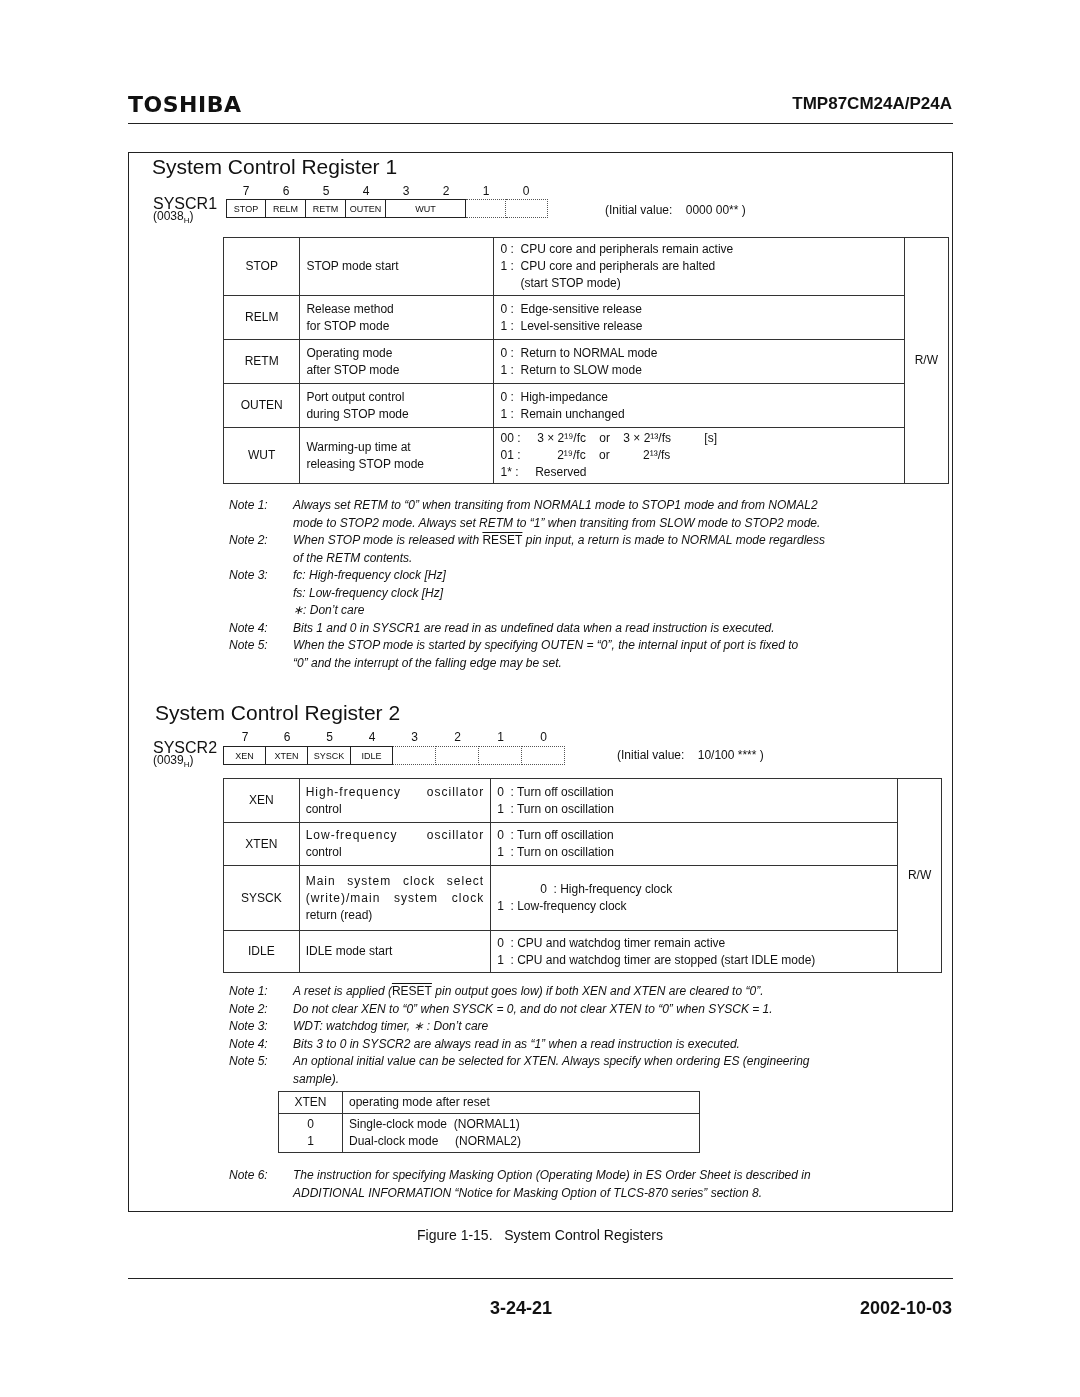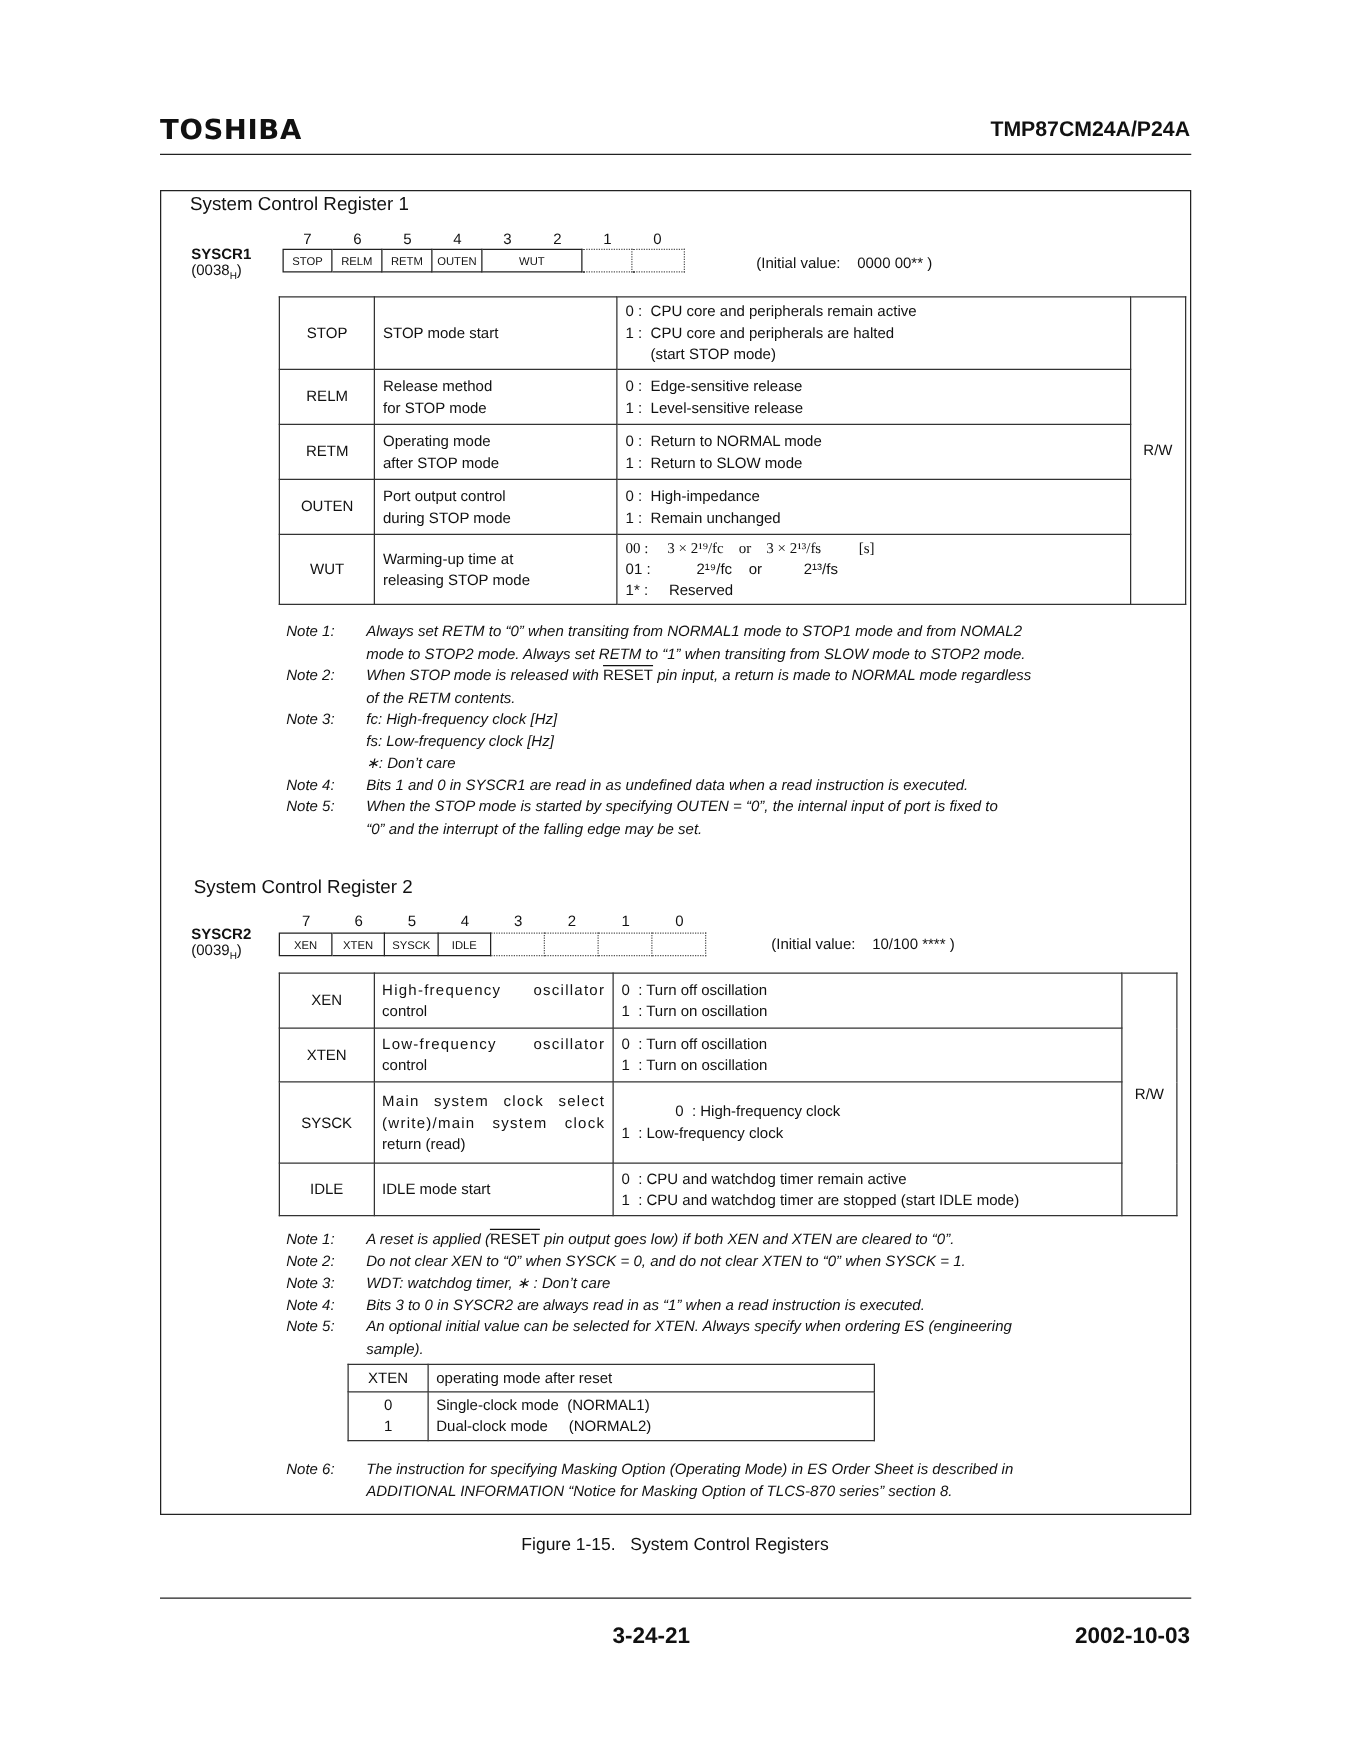--- a/index.html
+++ b/index.html
@@ -3,22 +3,22 @@
 <meta charset="utf-8">
 <style>
   * { box-sizing: border-box; }
   html, body { margin: 0; padding: 0; background: #ffffff; }
   body { width: 1080px; height: 1397px; position: relative; font-family: "Liberation Sans", sans-serif; color: #111; overflow: hidden; }
   .abs { position: absolute; }
   .logo { left: 128px; top: 92px; font-size: 22px; font-weight: bold; letter-spacing: 0.5px; font-family: "DejaVu Sans", sans-serif; }
   .partno { right: 128px; top: 94px; font-size: 17px; font-weight: bold; font-family: "Liberation Sans", sans-serif; }
   .hr-top { left: 128px; top: 123px; width: 825px; height: 1px; background: #222; }
   .frame { left: 128px; top: 152px; width: 825px; height: 1060px; border: 1px solid #222; }
-  .sec-title { font-size: 15px; }
-  .reg-name { font-size: 12px; font-weight: bold; line-height: 13px; }
+  .sec-title { font-size: 21px; }
+  .reg-name { font-size: 16px; font-weight: normal; line-height: 13px; }
   .reg-addr { font-size: 12px; line-height: 13px; }
   .reg-addr sub { font-size: 8px; }
   .bitnum { font-size: 12px; width: 40px; text-align: center; }
   .bitrow { height: 19px; display: flex; }
   .bit { border: 1px solid #222; border-left: none; font-size: 9px; display: flex; align-items: center; justify-content: center; height: 19px; }
   .bit:first-child { border-left: 1px solid #222; }
   .bit.dot { border: 1px dotted #555; border-left: none; }
   .init { font-size: 12px; }
   table.reg { position: absolute; border-collapse: collapse; font-size: 12px; }
   table.reg td { border: 1px solid #333; vertical-align: middle; padding: 2px 6px; line-height: 17px; }
@@ -124,21 +124,21 @@
           <div style="white-space: pre;">1 :  Remain unchanged</div>
         </td>
       </tr>
       <tr style="height: 52px;">
         <td class="fname">WUT</td>
         <td class="fdesc">
           <div>Warming-up time at</div>
           <div>releasing STOP mode</div>
         </td>
         <td class="fvals">
-          <div style="white-space: pre; font-family: Liberation Serif, serif;">00 :     3 × 2¹⁹/fc    or    3 × 2¹³/fs          [s]</div>
+          <div style="white-space: pre;">00 :     3 × 2¹⁹/fc    or    3 × 2¹³/fs          [s]</div>
           <div style="white-space: pre;">01 :           2¹⁹/fc    or          2¹³/fs</div>
           <div style="white-space: pre;">1* :     Reserved</div>
         </td>
       </tr>
     </tbody>
 </table>
 
 <div class="abs notes" style="left:229px; top:497px; width:680px;" id="reg1-notes">
     <div class="note">
       <div class="lbl">Note 1:</div>

